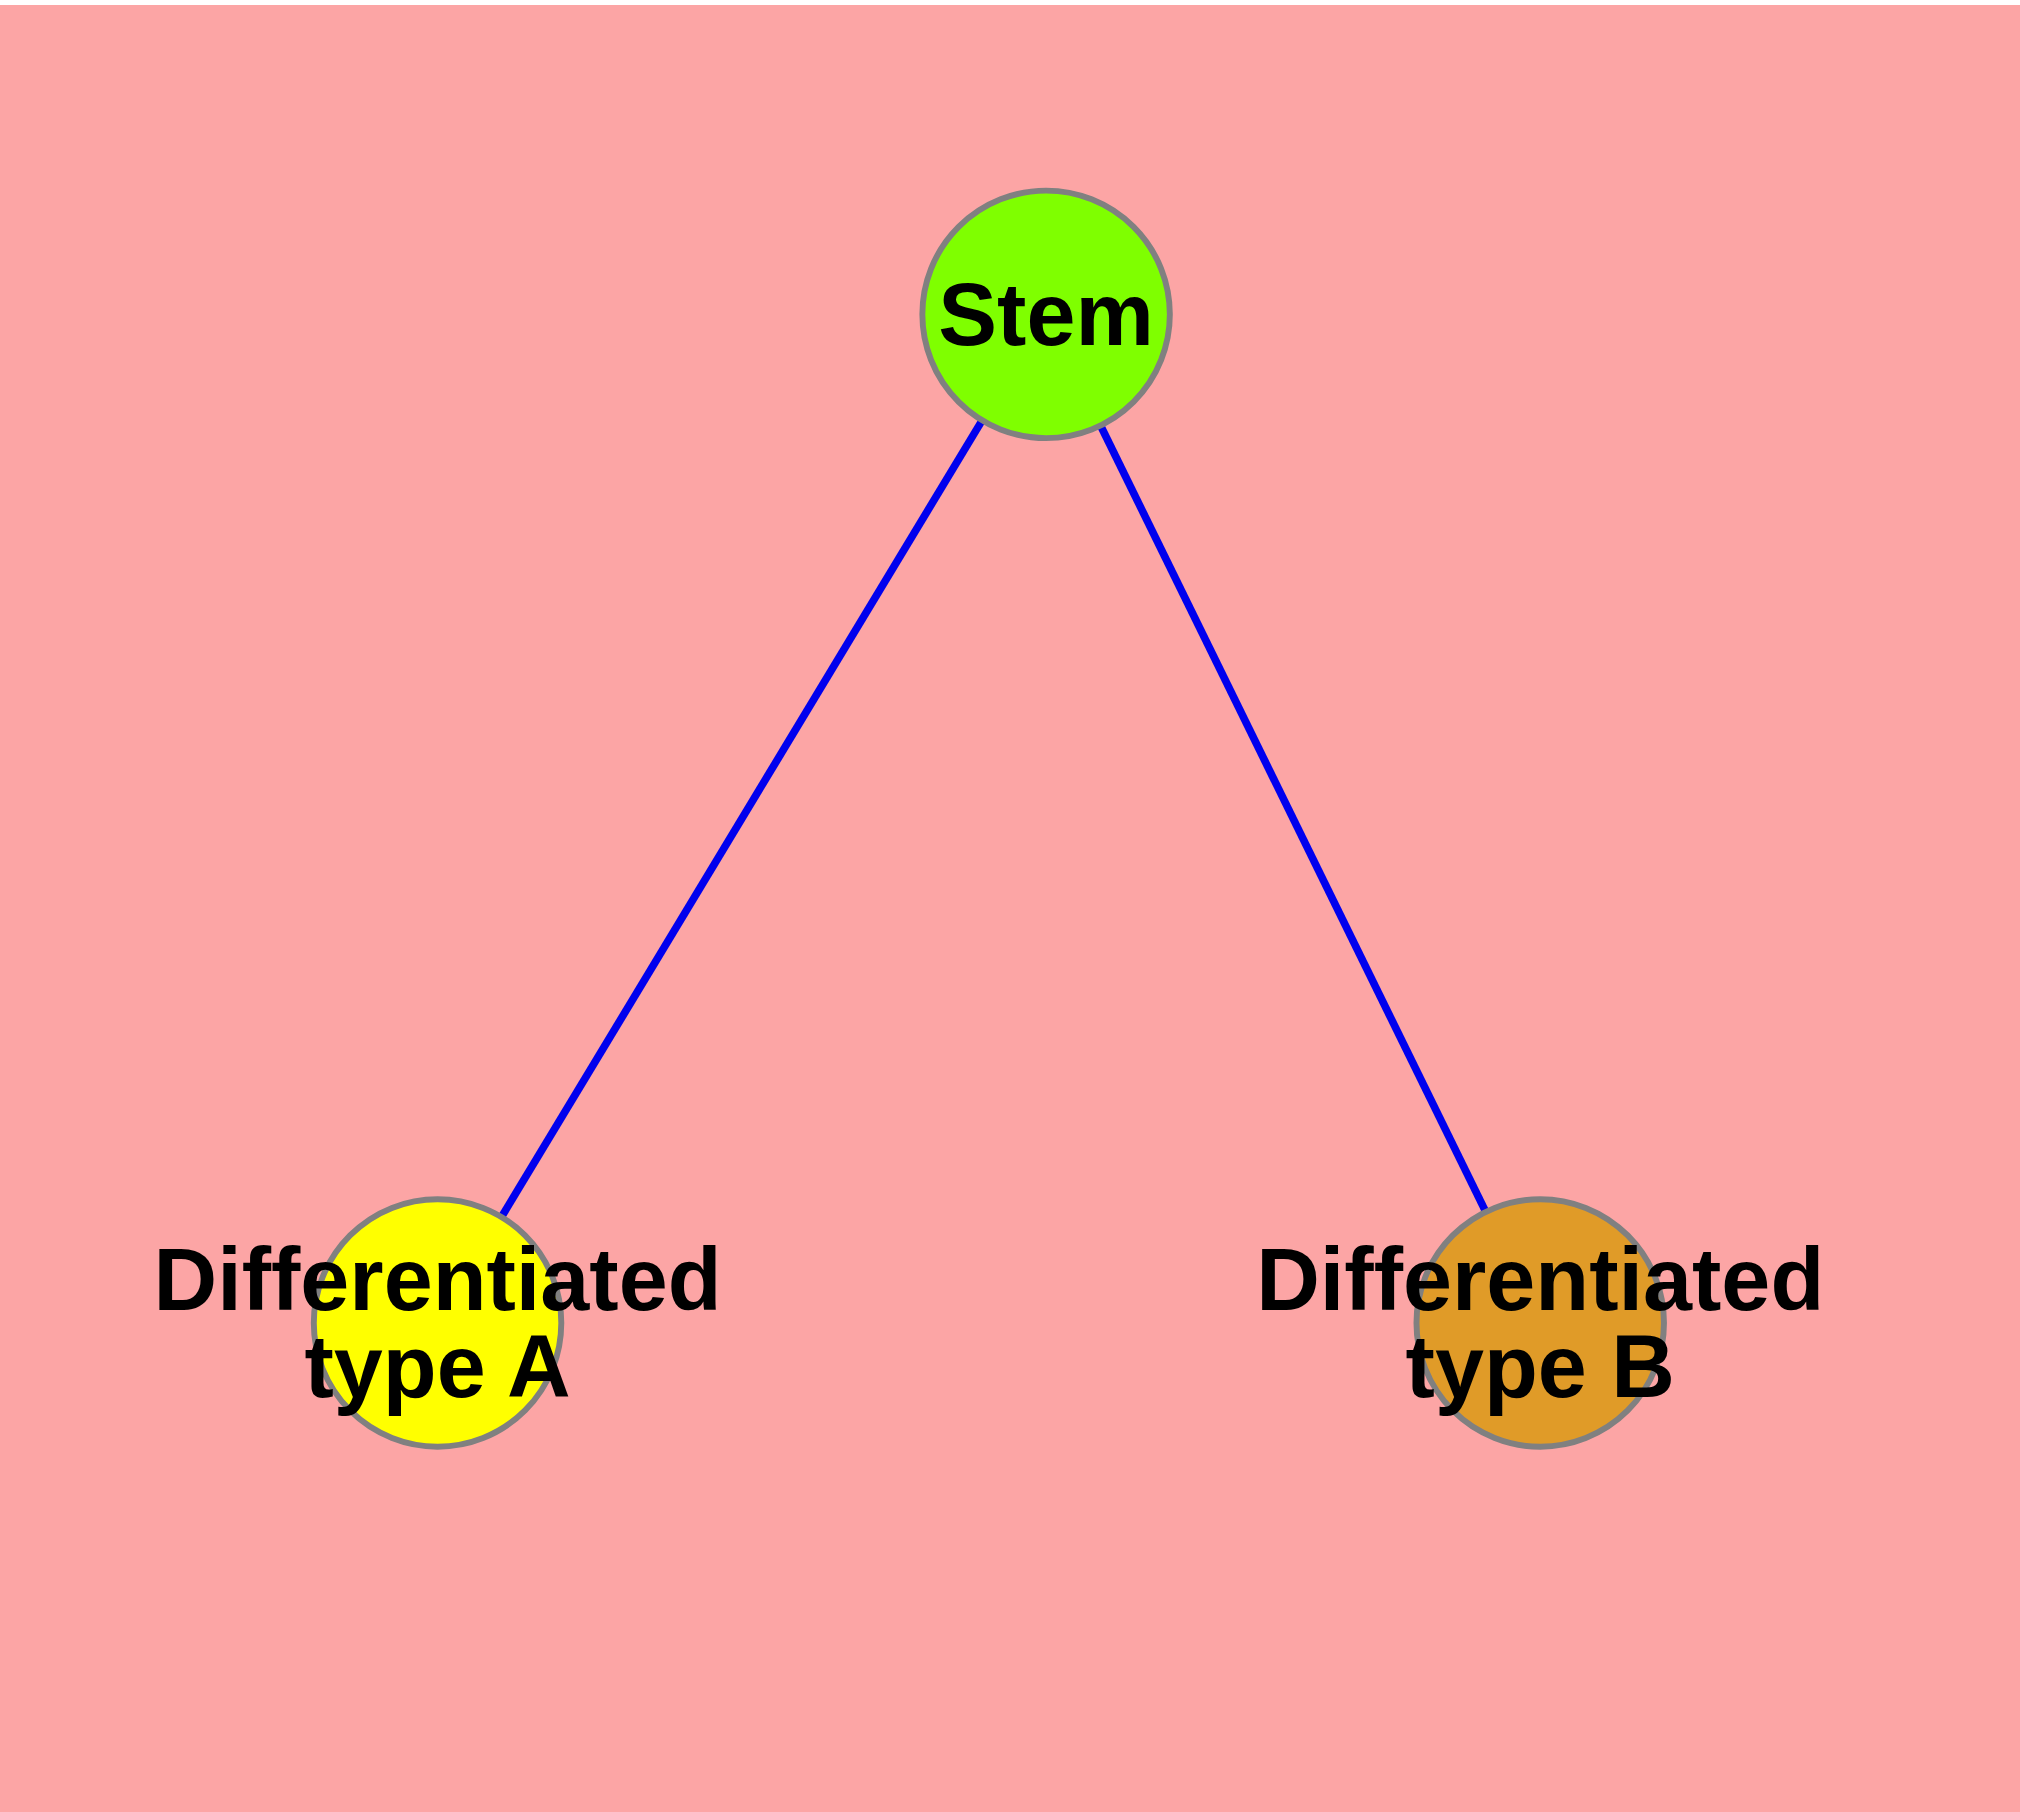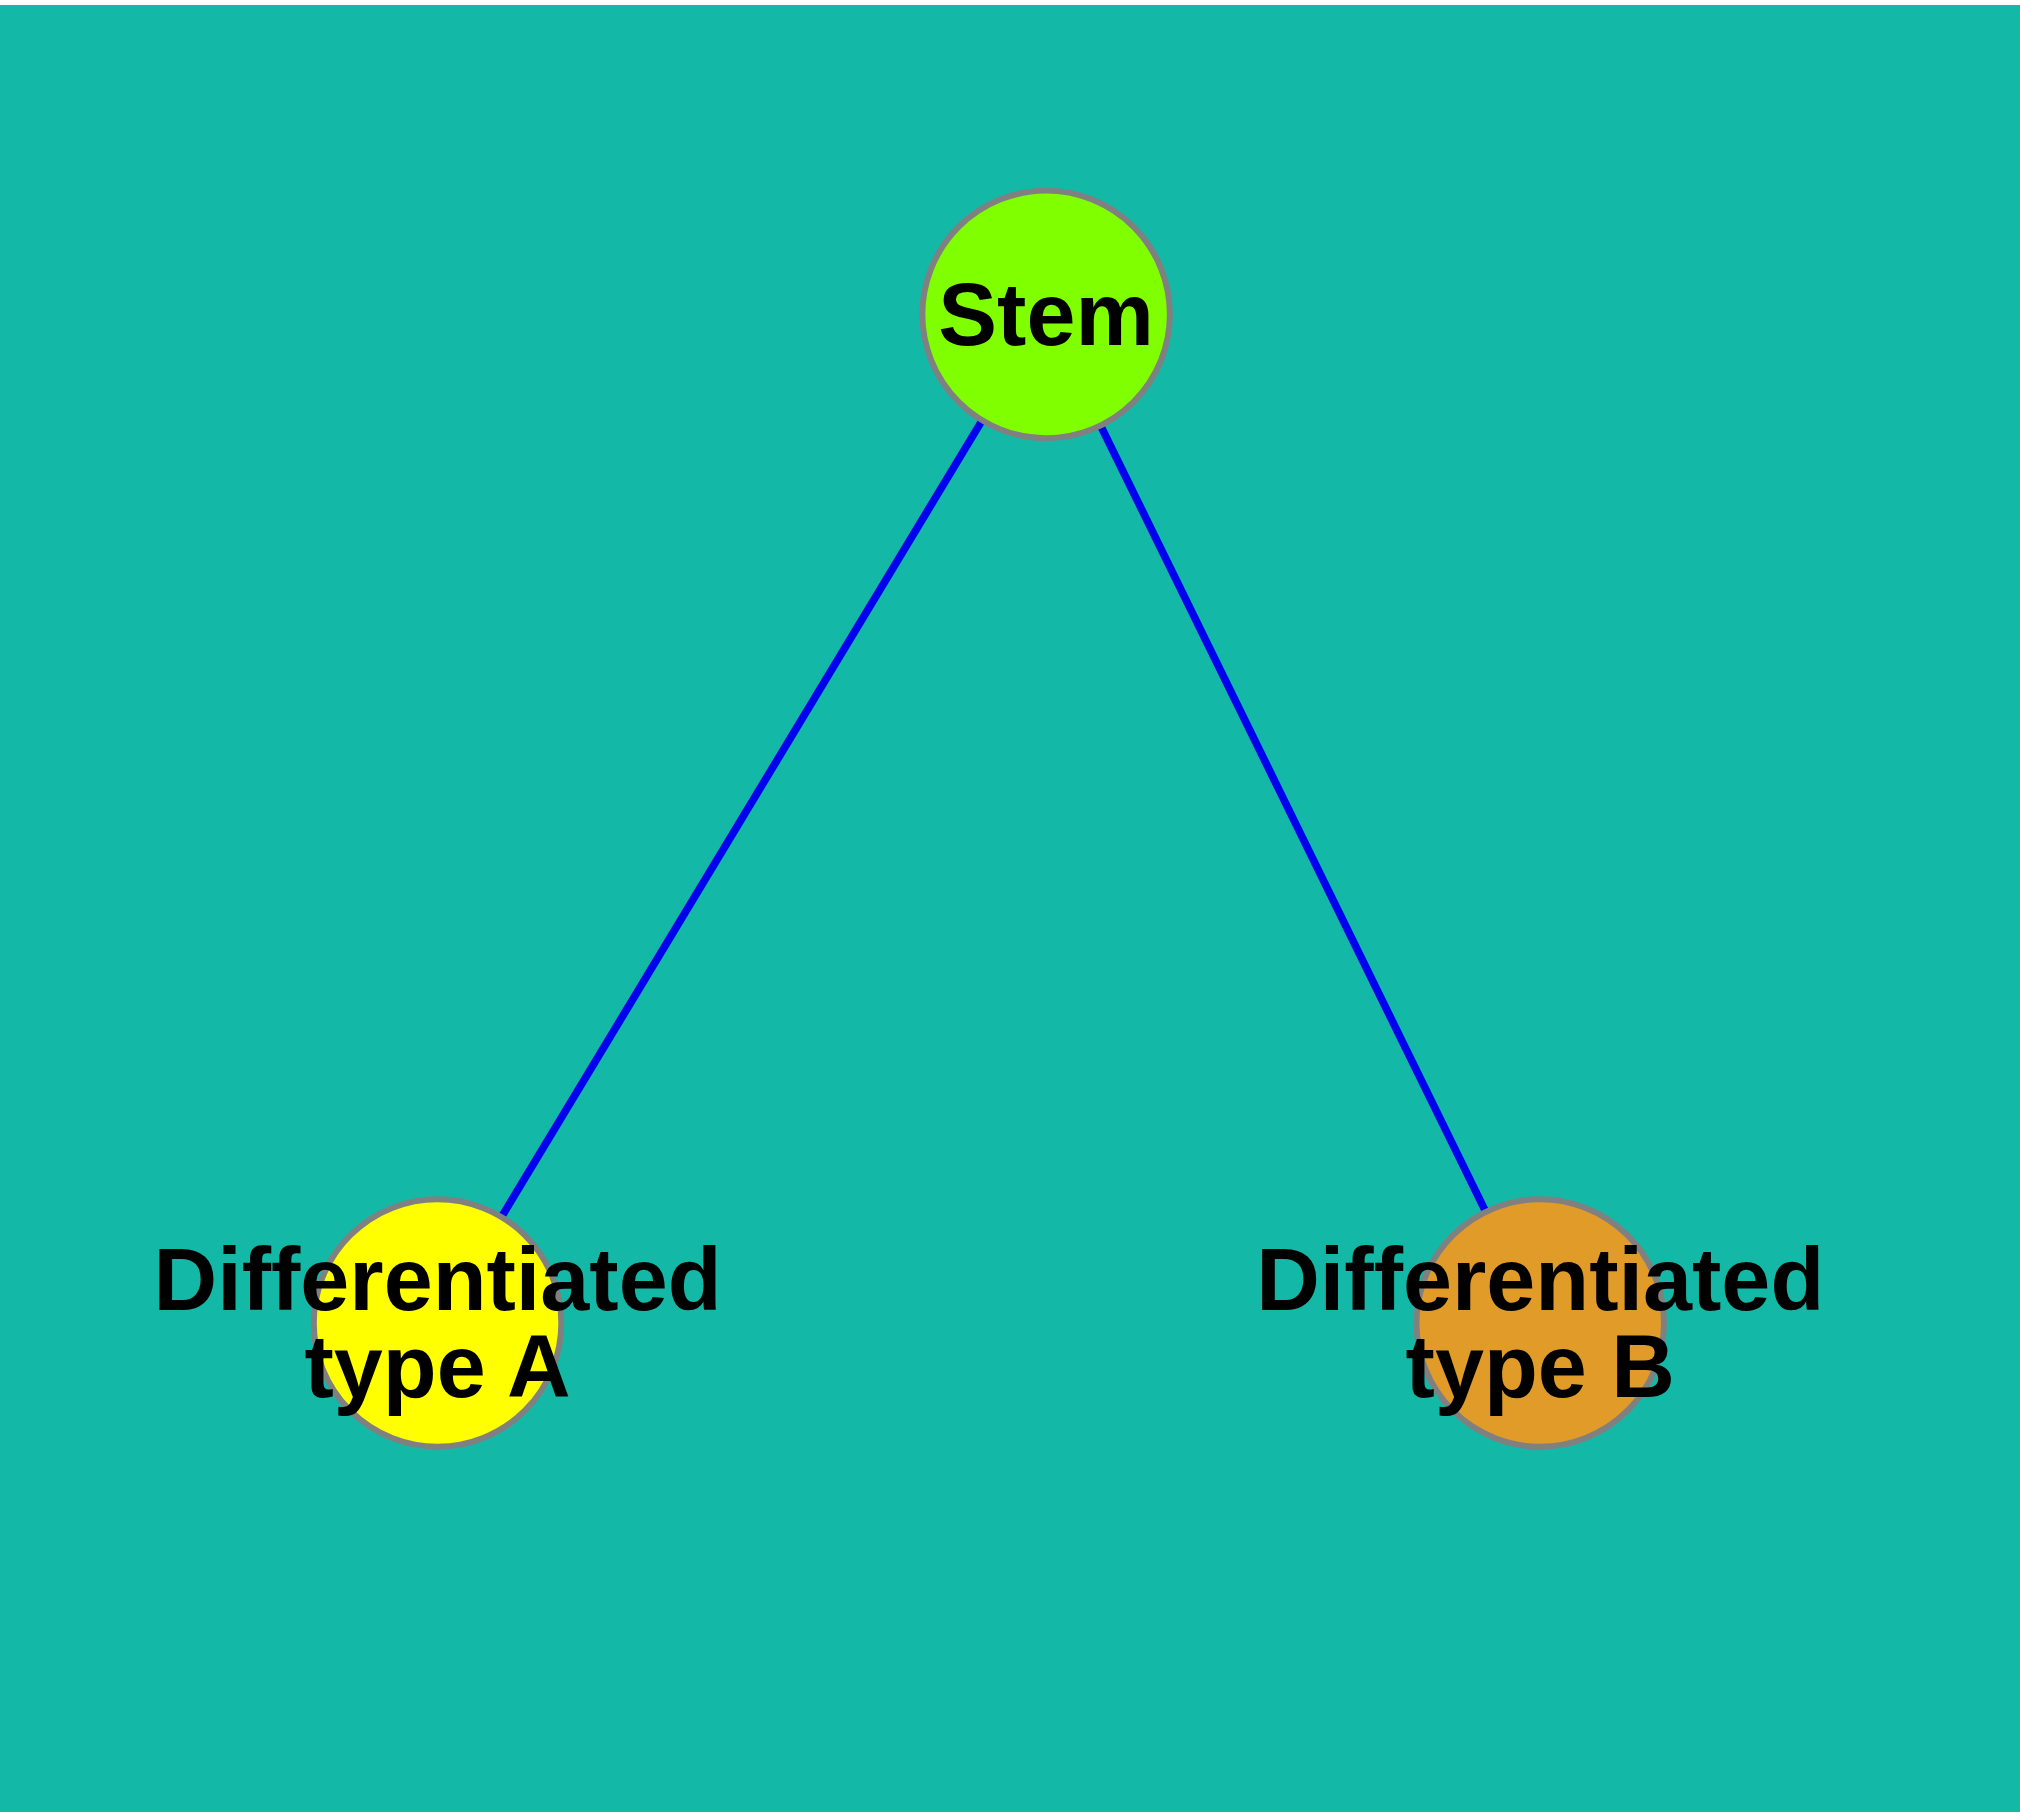--- a/index.html
+++ b/index.html
@@ -15,21 +15,21 @@
     background: #ffffff;
     overflow: hidden;
     font-family: "Liberation Sans", sans-serif;
   }
   #plot-area {
     position: absolute;
     left: 0;
     top: 5.1px;
     width: 2021px;
     height: 1807px;
-    background: #14b8a6;
+    background: #fca5a5;
   }
   #graph-svg {
     position: absolute;
     left: 0;
     top: 0;
     width: 2021px;
     height: 1807px;
     display: block;
   }
   .node-label {

